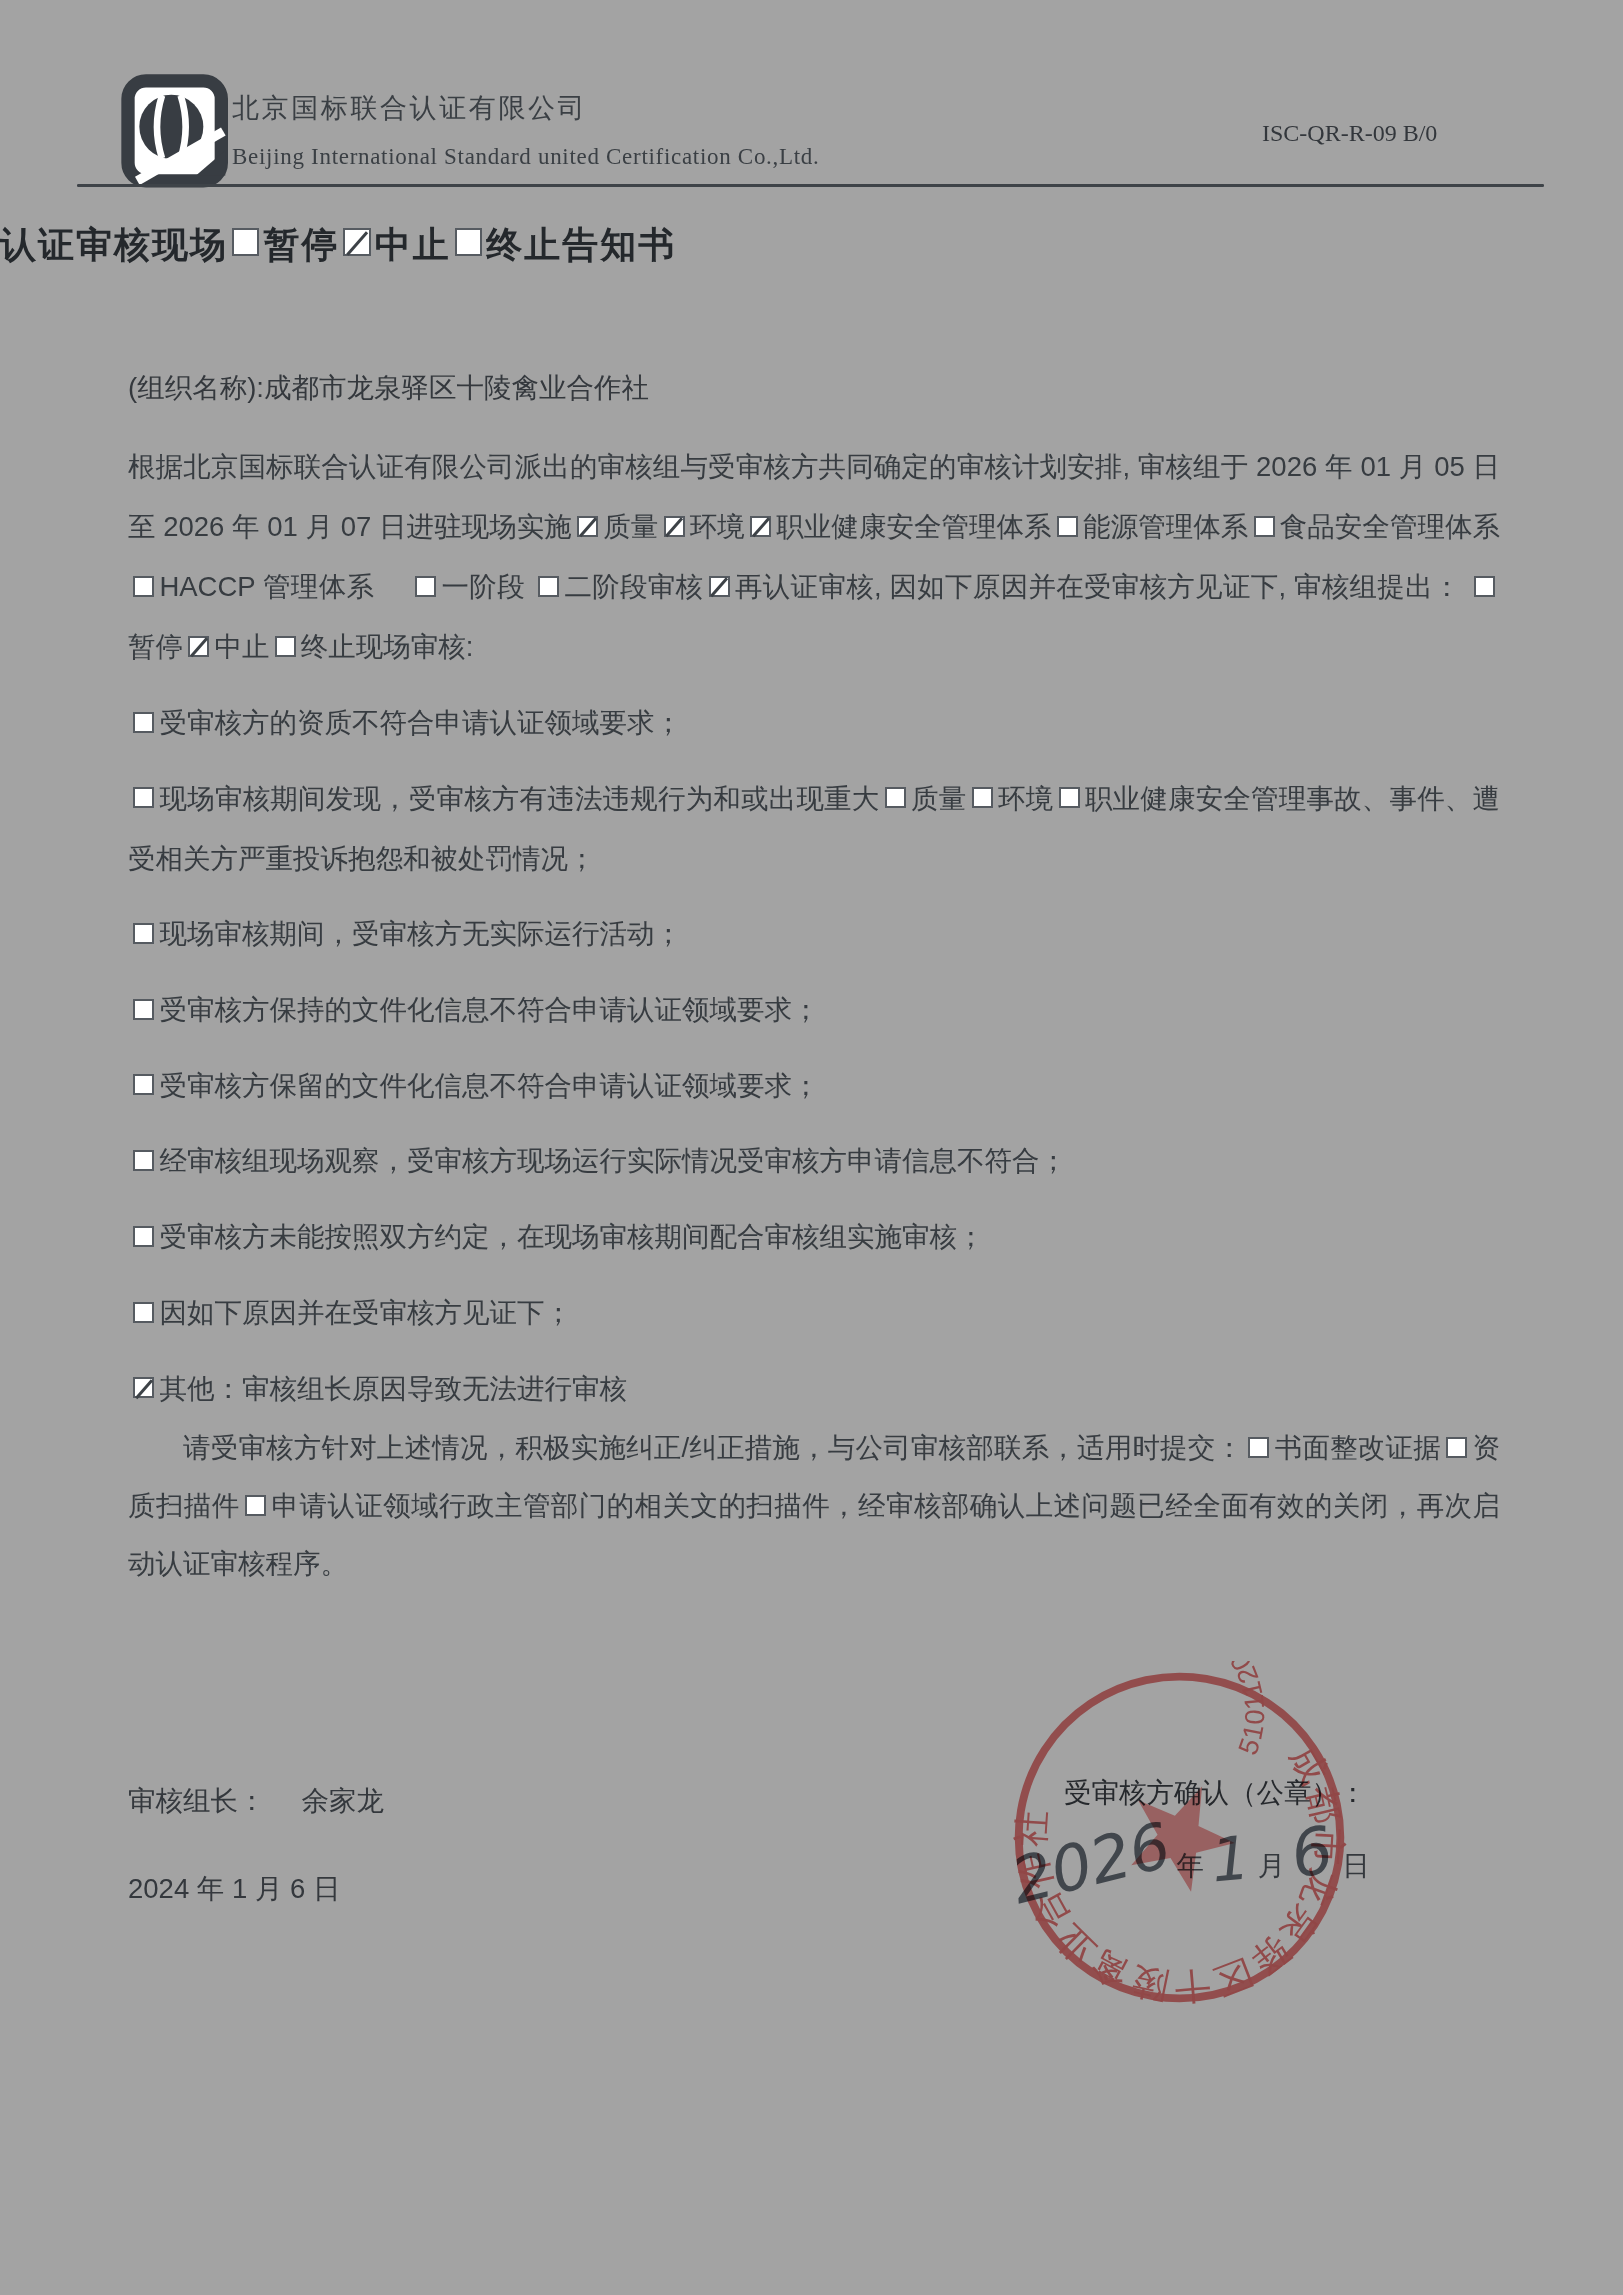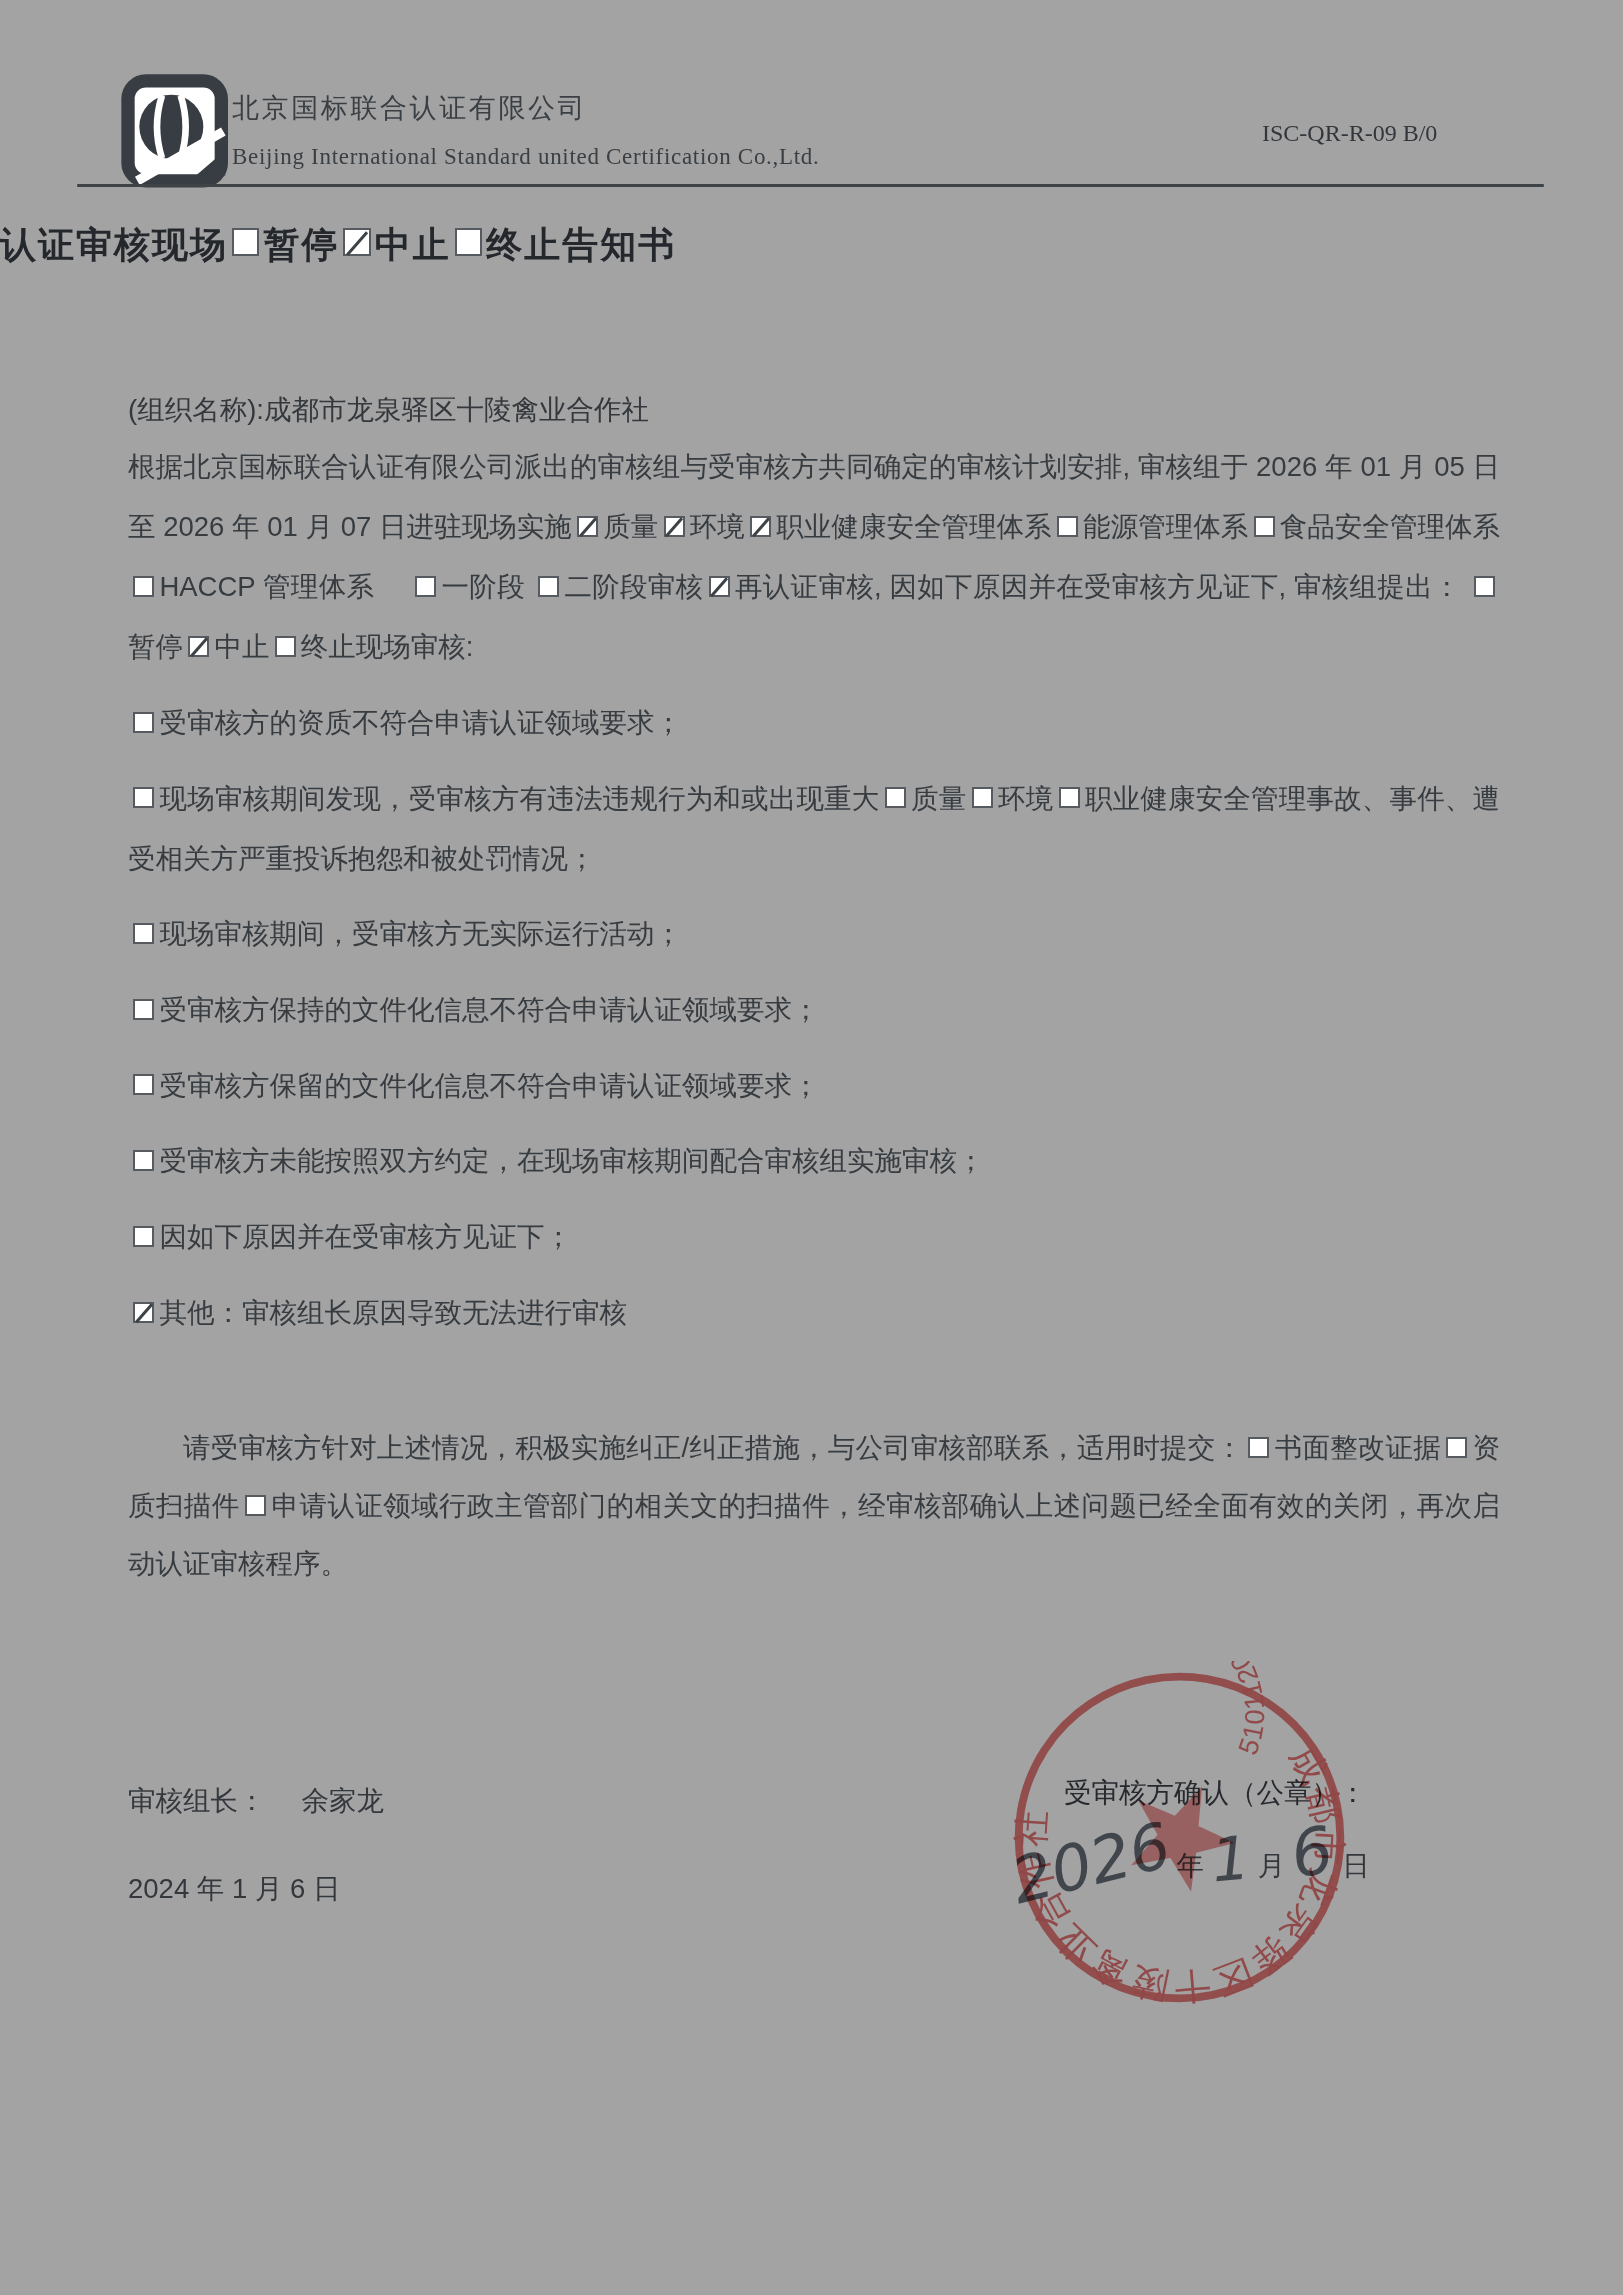--- a/index.html
+++ b/index.html
@@ -15,21 +15,21 @@
   
   .logo{position:absolute;left:120px;top:73px;width:110px;height:119px;}
   .company-cn{position:absolute;left:232px;top:90px;font-size:27px;letter-spacing:2.6px;color:#3a3f44;}
   .company-en{position:absolute;left:232px;top:144px;font-size:23px;font-family:"Liberation Serif","DejaVu Serif",serif;color:#3a3f44;letter-spacing:0.7px;}
   .header-rule{position:absolute;left:77px;top:184px;width:1467px;height:2.6px;background:#3e4348;border-radius:1.3px;}
   .doc-code{position:absolute;left:1262px;top:120px;font-size:24px;font-family:"Liberation Serif","DejaVu Serif",serif;color:#33373c;}
   
   .title{position:absolute;left:0;right:0;top:221px;text-align:left;font-size:36px;font-weight:700;color:#24282c;letter-spacing:2px;}
   .title .cb{width:23.6px;height:23.6px;border-width:2.6px;margin:0 3.9px;vertical-align:1.3px;}
   
-  .org-line{position:absolute;left:128px;top:392px;font-size:27.5px;color:#34383d;}
+  .org-line{position:absolute;left:128px;top:370px;font-size:27.5px;color:#34383d;}
   .para{position:absolute;left:128px;width:1372px;font-size:27.5px;line-height:60px;text-align:justify;color:#373c41;}
   .intro{top:437px;}
   .closing{top:1419px;line-height:58px;text-indent:55px;}
   .reasons{position:absolute;left:128px;top:693px;width:1372px;}
   .reason{font-size:27.5px;line-height:60px;text-align:justify;margin-bottom:15.7px;color:#373c41;}
   
   .cb{
     display:inline-block;width:17px;height:17px;
     border:2px solid #565b61;background:#fff;
     margin:0 5.2px;vertical-align:-0.7px;position:relative;
@@ -75,20 +75,21 @@
   <div class="org-line">(组织名称):成都市龙泉驿区十陵禽业合作社</div>
 
   <div class="para intro"><span class="seg">根据北京国标联合认证有限公司派出的审核组与受审核方共同确定的审核计划安排, 审核组于 2026 年 01 月 05 日至 2026 年 01 月 07 日进驻现场实施</span><span class="cb on"></span><span class="seg">质量</span><span class="cb on"></span><span class="seg">环境</span><span class="cb on"></span><span class="seg">职业健康安全管理体系</span><span class="cb"></span><span class="seg">能源管理体系</span><span class="cb"></span><span class="seg">食品安全管理体系</span><span class="cb"></span><span class="seg">HACCP 管理体系　 </span><span class="cb"></span><span class="seg">一阶段 </span><span class="cb"></span><span class="seg">二阶段审核</span><span class="cb on"></span><span class="seg">再认证审核, 因如下原因并在受审核方见证下, 审核组提出： </span><span class="cb"></span><span class="seg">暂停</span><span class="cb on"></span><span class="seg">中止</span><span class="cb"></span><span class="seg">终止现场审核:</span></div>
 
   <div class="reasons">
       <div class="reason"><span class="cb"></span><span class="seg">受审核方的资质不符合申请认证领域要求；</span></div>
       <div class="reason"><span class="cb"></span><span class="seg">现场审核期间发现，受审核方有违法违规行为和或出现重大</span><span class="cb"></span><span class="seg">质量</span><span class="cb"></span><span class="seg">环境</span><span class="cb"></span><span class="seg">职业健康安全管理事故、事件、遭受相关方严重投诉抱怨和被处罚情况；</span></div>
       <div class="reason"><span class="cb"></span><span class="seg">现场审核期间，受审核方无实际运行活动；</span></div>
       <div class="reason"><span class="cb"></span><span class="seg">受审核方保持的文件化信息不符合申请认证领域要求；</span></div>
       <div class="reason"><span class="cb"></span><span class="seg">受审核方保留的文件化信息不符合申请认证领域要求；</span></div>
+      <div class="reason"><span class="cb"></span><span class="seg">经审核组现场观察，受审核方现场运行实际情况受审核方申请信息不符合；</span></div>
       <div class="reason"><span class="cb"></span><span class="seg">受审核方未能按照双方约定，在现场审核期间配合审核组实施审核；</span></div>
       <div class="reason"><span class="cb"></span><span class="seg">因如下原因并在受审核方见证下；</span></div>
       <div class="reason"><span class="cb on"></span><span class="seg">其他：审核组长原因导致无法进行审核</span></div>
     </div>
 
   <div class="para closing"><span class="seg">请受审核方针对上述情况，积极实施纠正/纠正措施，与公司审核部联系，适用时提交：</span><span class="cb"></span><span class="seg">书面整改证据</span><span class="cb"></span><span class="seg">资质扫描件</span><span class="cb"></span><span class="seg">申请认证领域行政主管部门的相关文的扫描件，经审核部确认上述问题已经全面有效的关闭，再次启动认证审核程序。</span></div>
 
   <div class="sig-row">
     <span>审核组长：</span><span class="sig-name">余家龙</span>
   </div>

